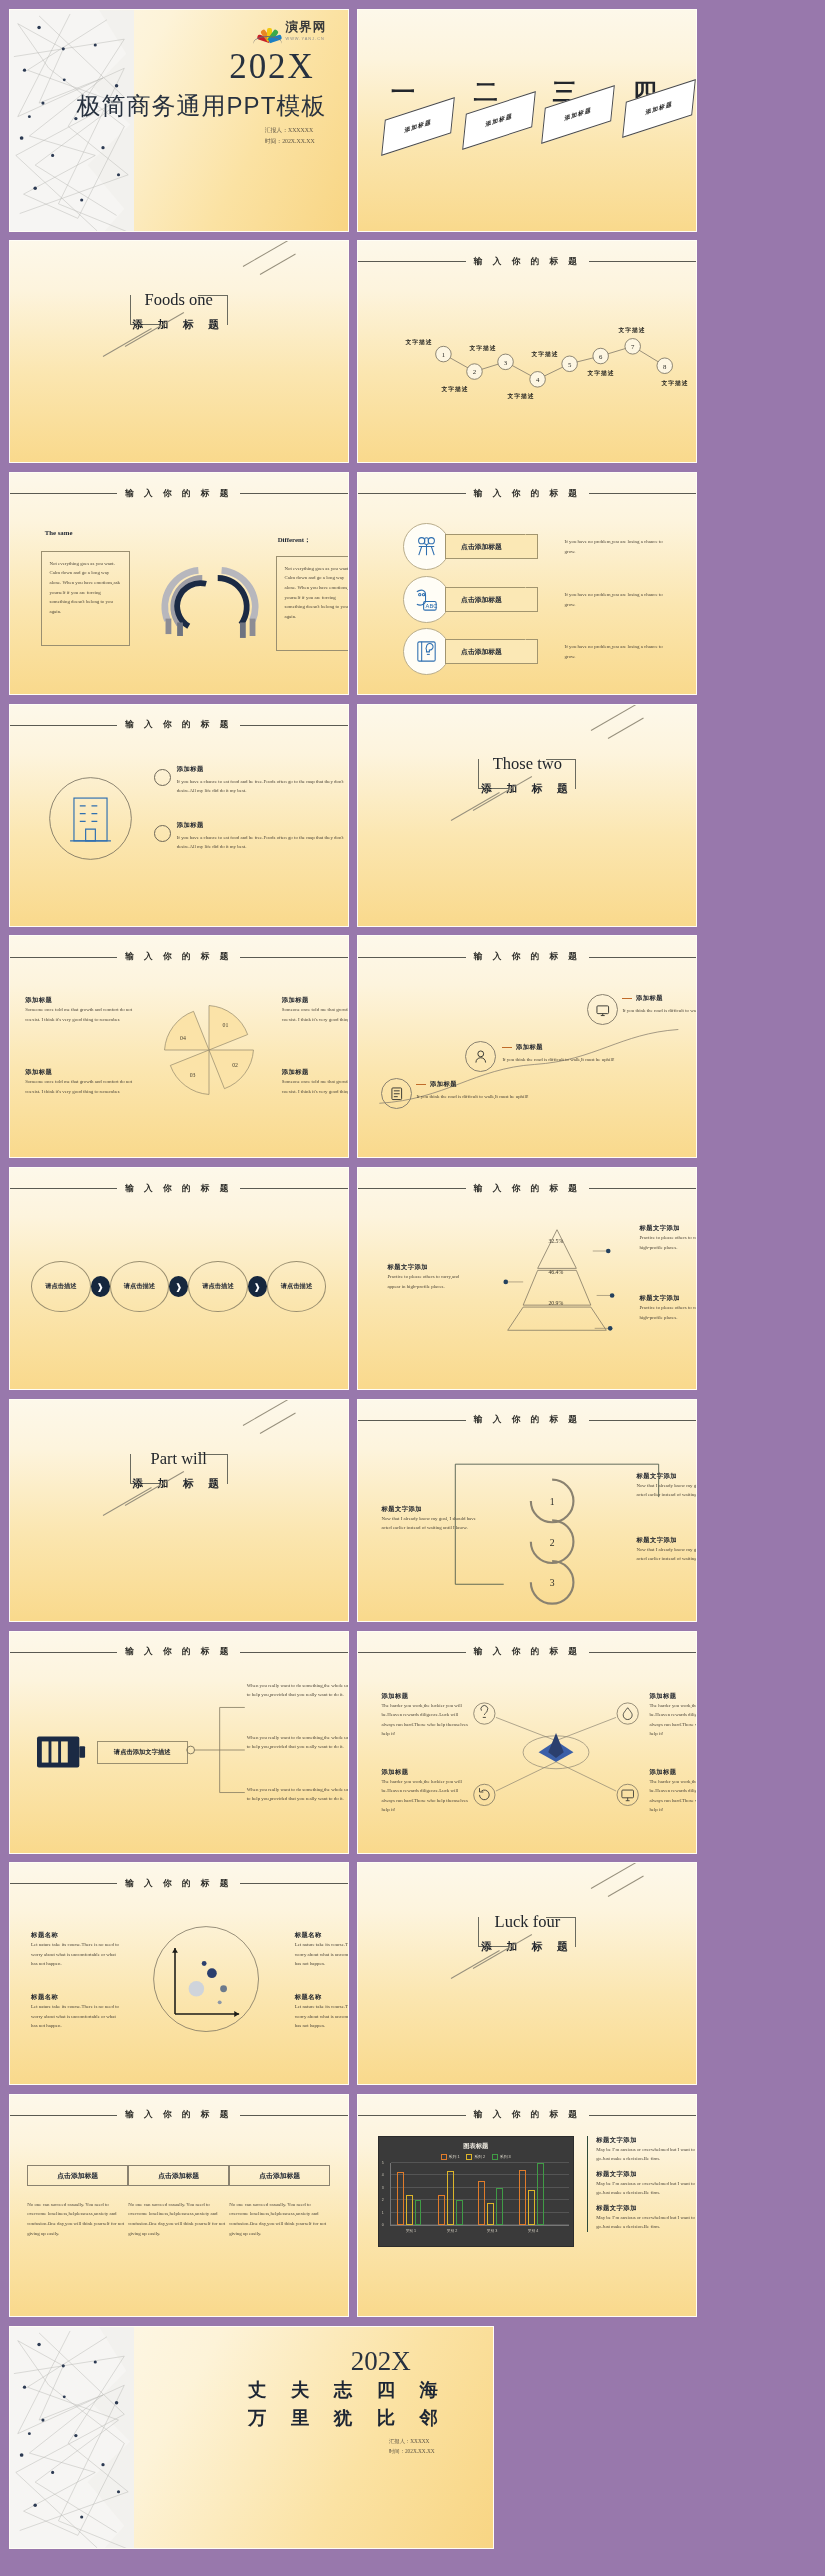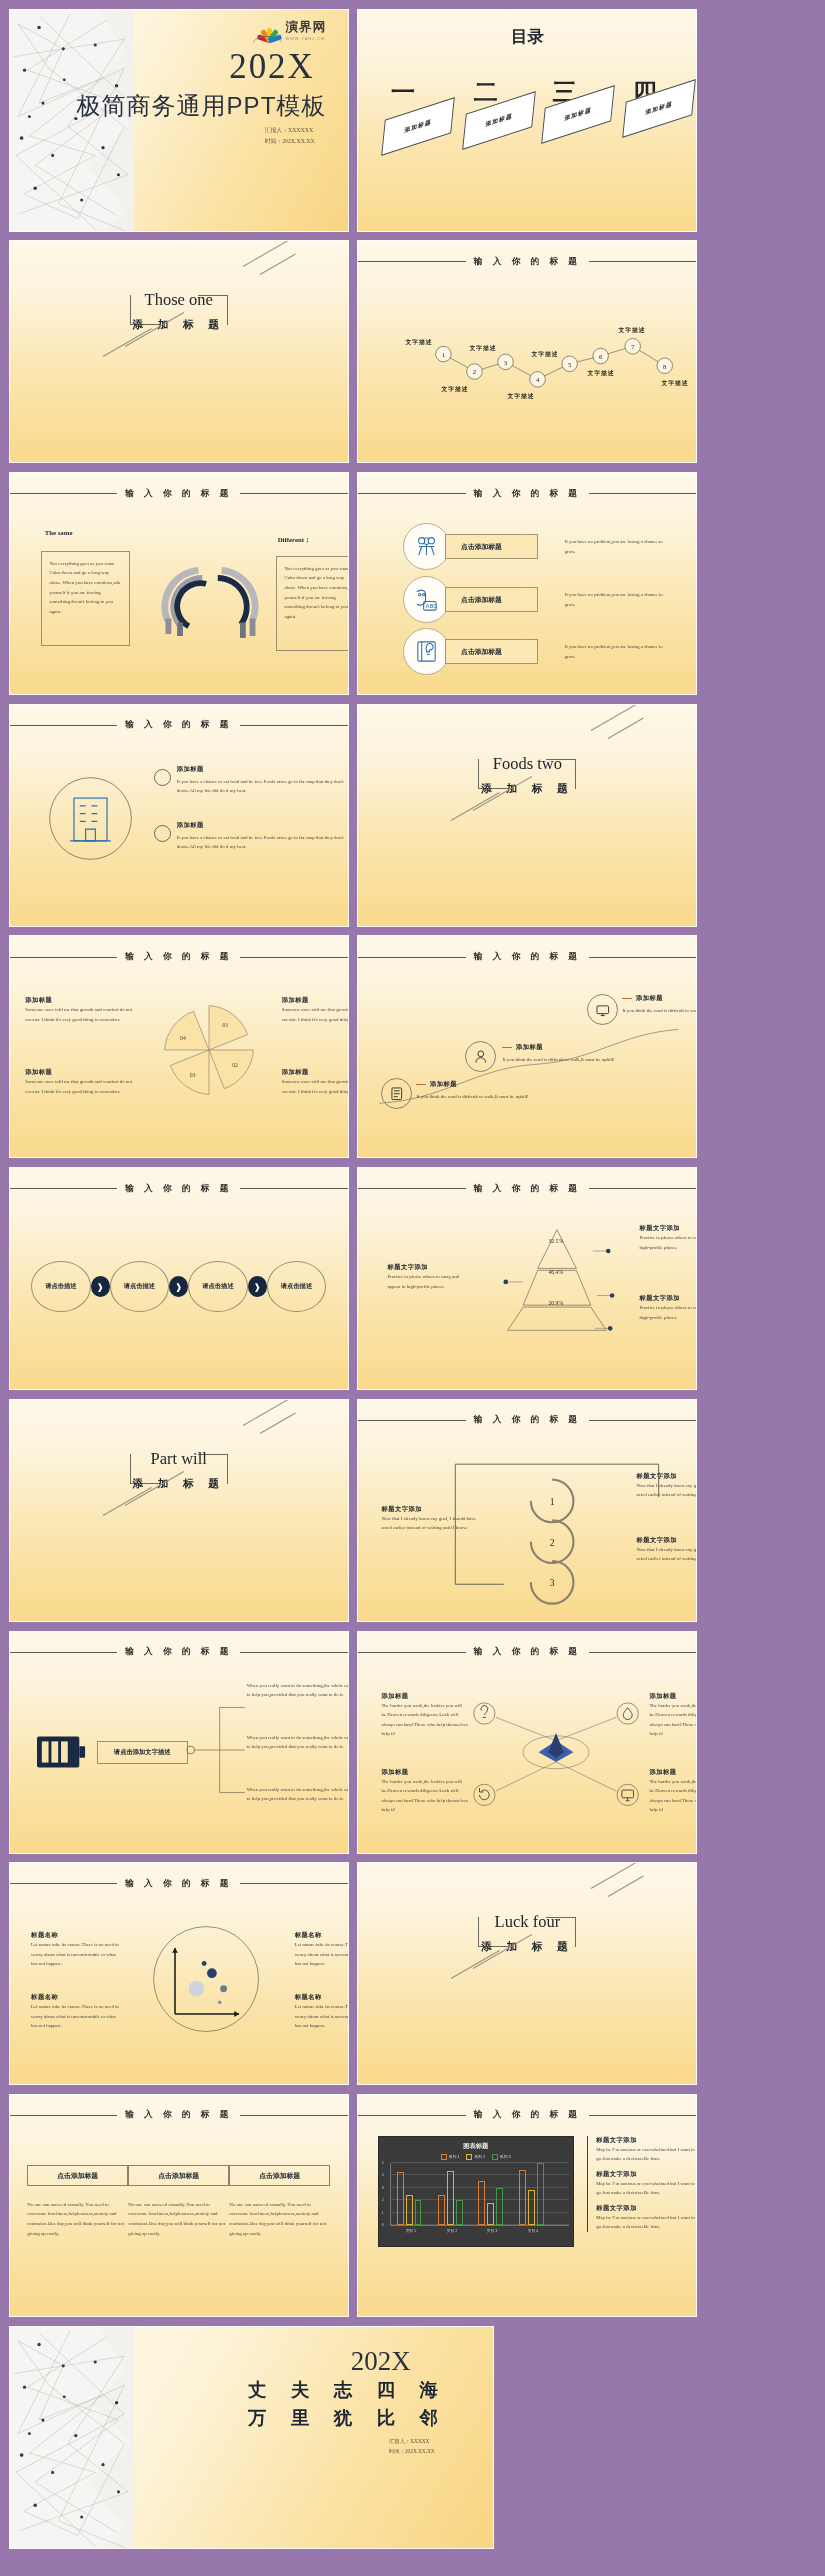--- a/index.html
+++ b/index.html
@@ -129,21 +129,20 @@
     </div>
     <div class="t-year">202X</div>
     <div class="t-main">极简商务通用PPT模板</div>
     <div class="t-meta">
       <div>汇报人：XXXXXX</div>
       <div>时间：202X.XX.XX</div>
     </div>
   </div>
 
   <div class="slide">
-    <div class="toc-title">目录</div>
     <div class="toc-row">
       <div class="toc-it">
         <div class="toc-num">一</div>
         <div class="toc-card">
             <span>添加标题</span>
           </div>
       </div>
       <div class="toc-it">
         <div class="toc-num">二</div>
         <div class="toc-card">
@@ -164,21 +163,21 @@
       </div>
     </div>
   </div>
 
   <div class="slide">
     <div class="dline" style="top:25px;left:233px;width:58px;transform:rotate(-30deg)"></div>
     <div class="dline" style="top:33px;left:250px;width:41px;transform:rotate(-30deg)"></div>
     <div class="brk l"></div>
       <div class="brk r"></div>
     <div class="sec">
-      <div class="en">Those one</div>
+      <div class="en">Foods one</div>
       <div class="cn">添 加 标 题</div>
     </div>
     <div class="dline" style="top:105px;left:115px;width:68px;transform:rotate(-30deg)"></div>
     <div class="dline" style="top:115px;left:93px;width:56px;transform:rotate(-30deg)"></div>
   </div>
 
   <div class="slide">
     <div class="hdr">
         <span class="ln"></span>
         <span class="tt">输 入 你 的 标 题</span>
@@ -319,21 +318,21 @@
       <div class="p" style="width:173px;margin-top:2.9px">If you have a chance to eat food and be free.Foods often go to the map that they don't desire.All my life did do it my best.</div>
     </div>
   </div>
 
   <div class="slide">
     <div class="dline" style="top:25px;left:233px;width:58px;transform:rotate(-30deg)"></div>
     <div class="dline" style="top:33px;left:250px;width:41px;transform:rotate(-30deg)"></div>
     <div class="brk l"></div>
       <div class="brk r"></div>
     <div class="sec">
-      <div class="en">Foods two</div>
+      <div class="en">Those two</div>
       <div class="cn">添 加 标 题</div>
     </div>
     <div class="dline" style="top:105px;left:115px;width:68px;transform:rotate(-30deg)"></div>
     <div class="dline" style="top:115px;left:93px;width:56px;transform:rotate(-30deg)"></div>
   </div>
 
   <div class="slide">
     <div class="hdr">
         <span class="ln"></span>
         <span class="tt">输 入 你 的 标 题</span>

